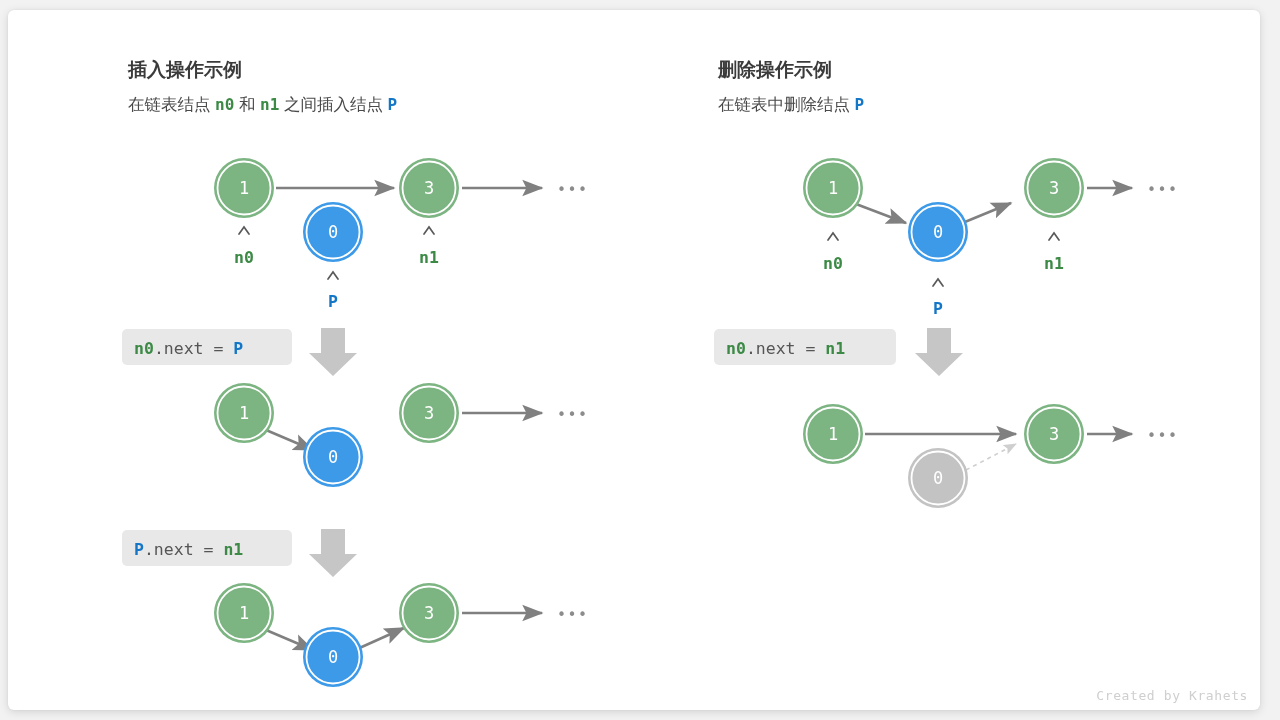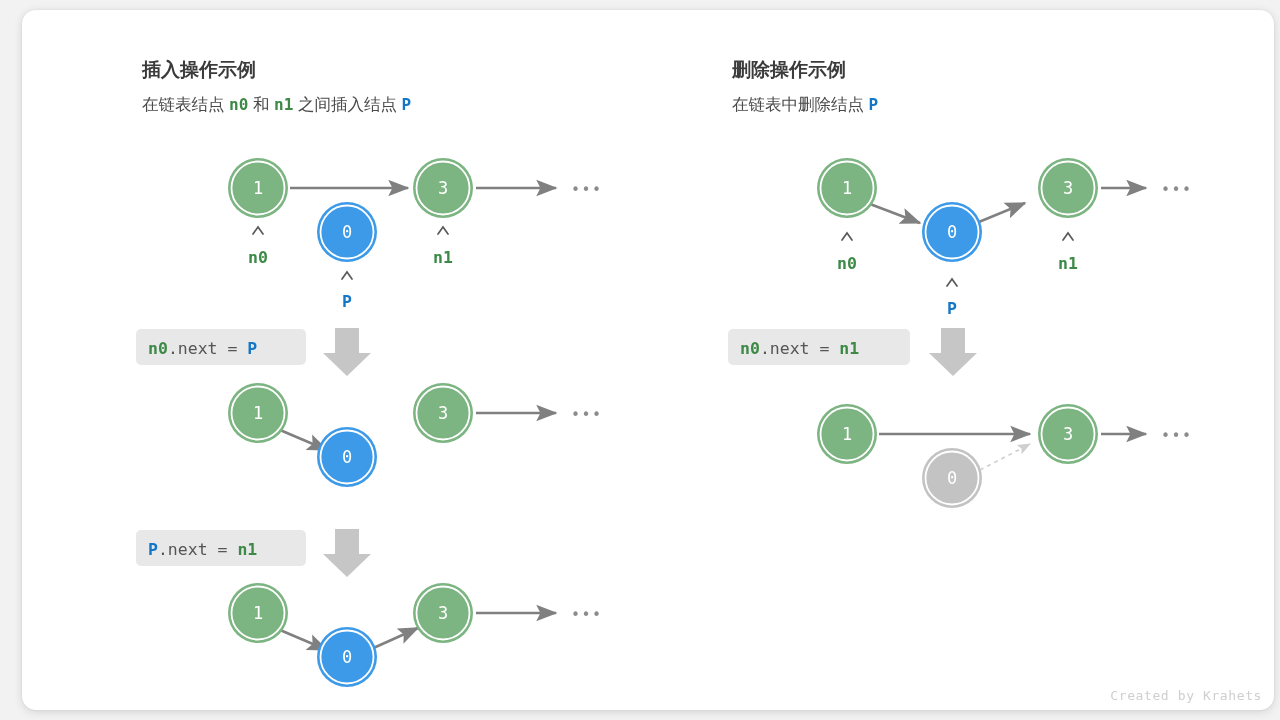--- a/index.html
+++ b/index.html
@@ -6,26 +6,26 @@
     margin: 0;
     padding: 0;
     width: 1280px;
     height: 720px;
     background: #f2f2f2;
     font-family: "Liberation Sans", sans-serif;
     overflow: hidden;
   }
   #card {
     position: absolute;
-    left: 22px;
+    left: 8px;
     top: 10px;
     width: 1252px;
     height: 700px;
     background: #ffffff;
-    border-radius: 14px;
+    border-radius: 6px;
     box-shadow: 0 2px 10px rgba(0,0,0,0.13), 0 0 2px rgba(0,0,0,0.08);
     overflow: hidden;
   }
   #stage {
     position: absolute;
     left: 0; top: 0;
     width: 1280px;
     height: 720px;
   }
   .panel-title {

